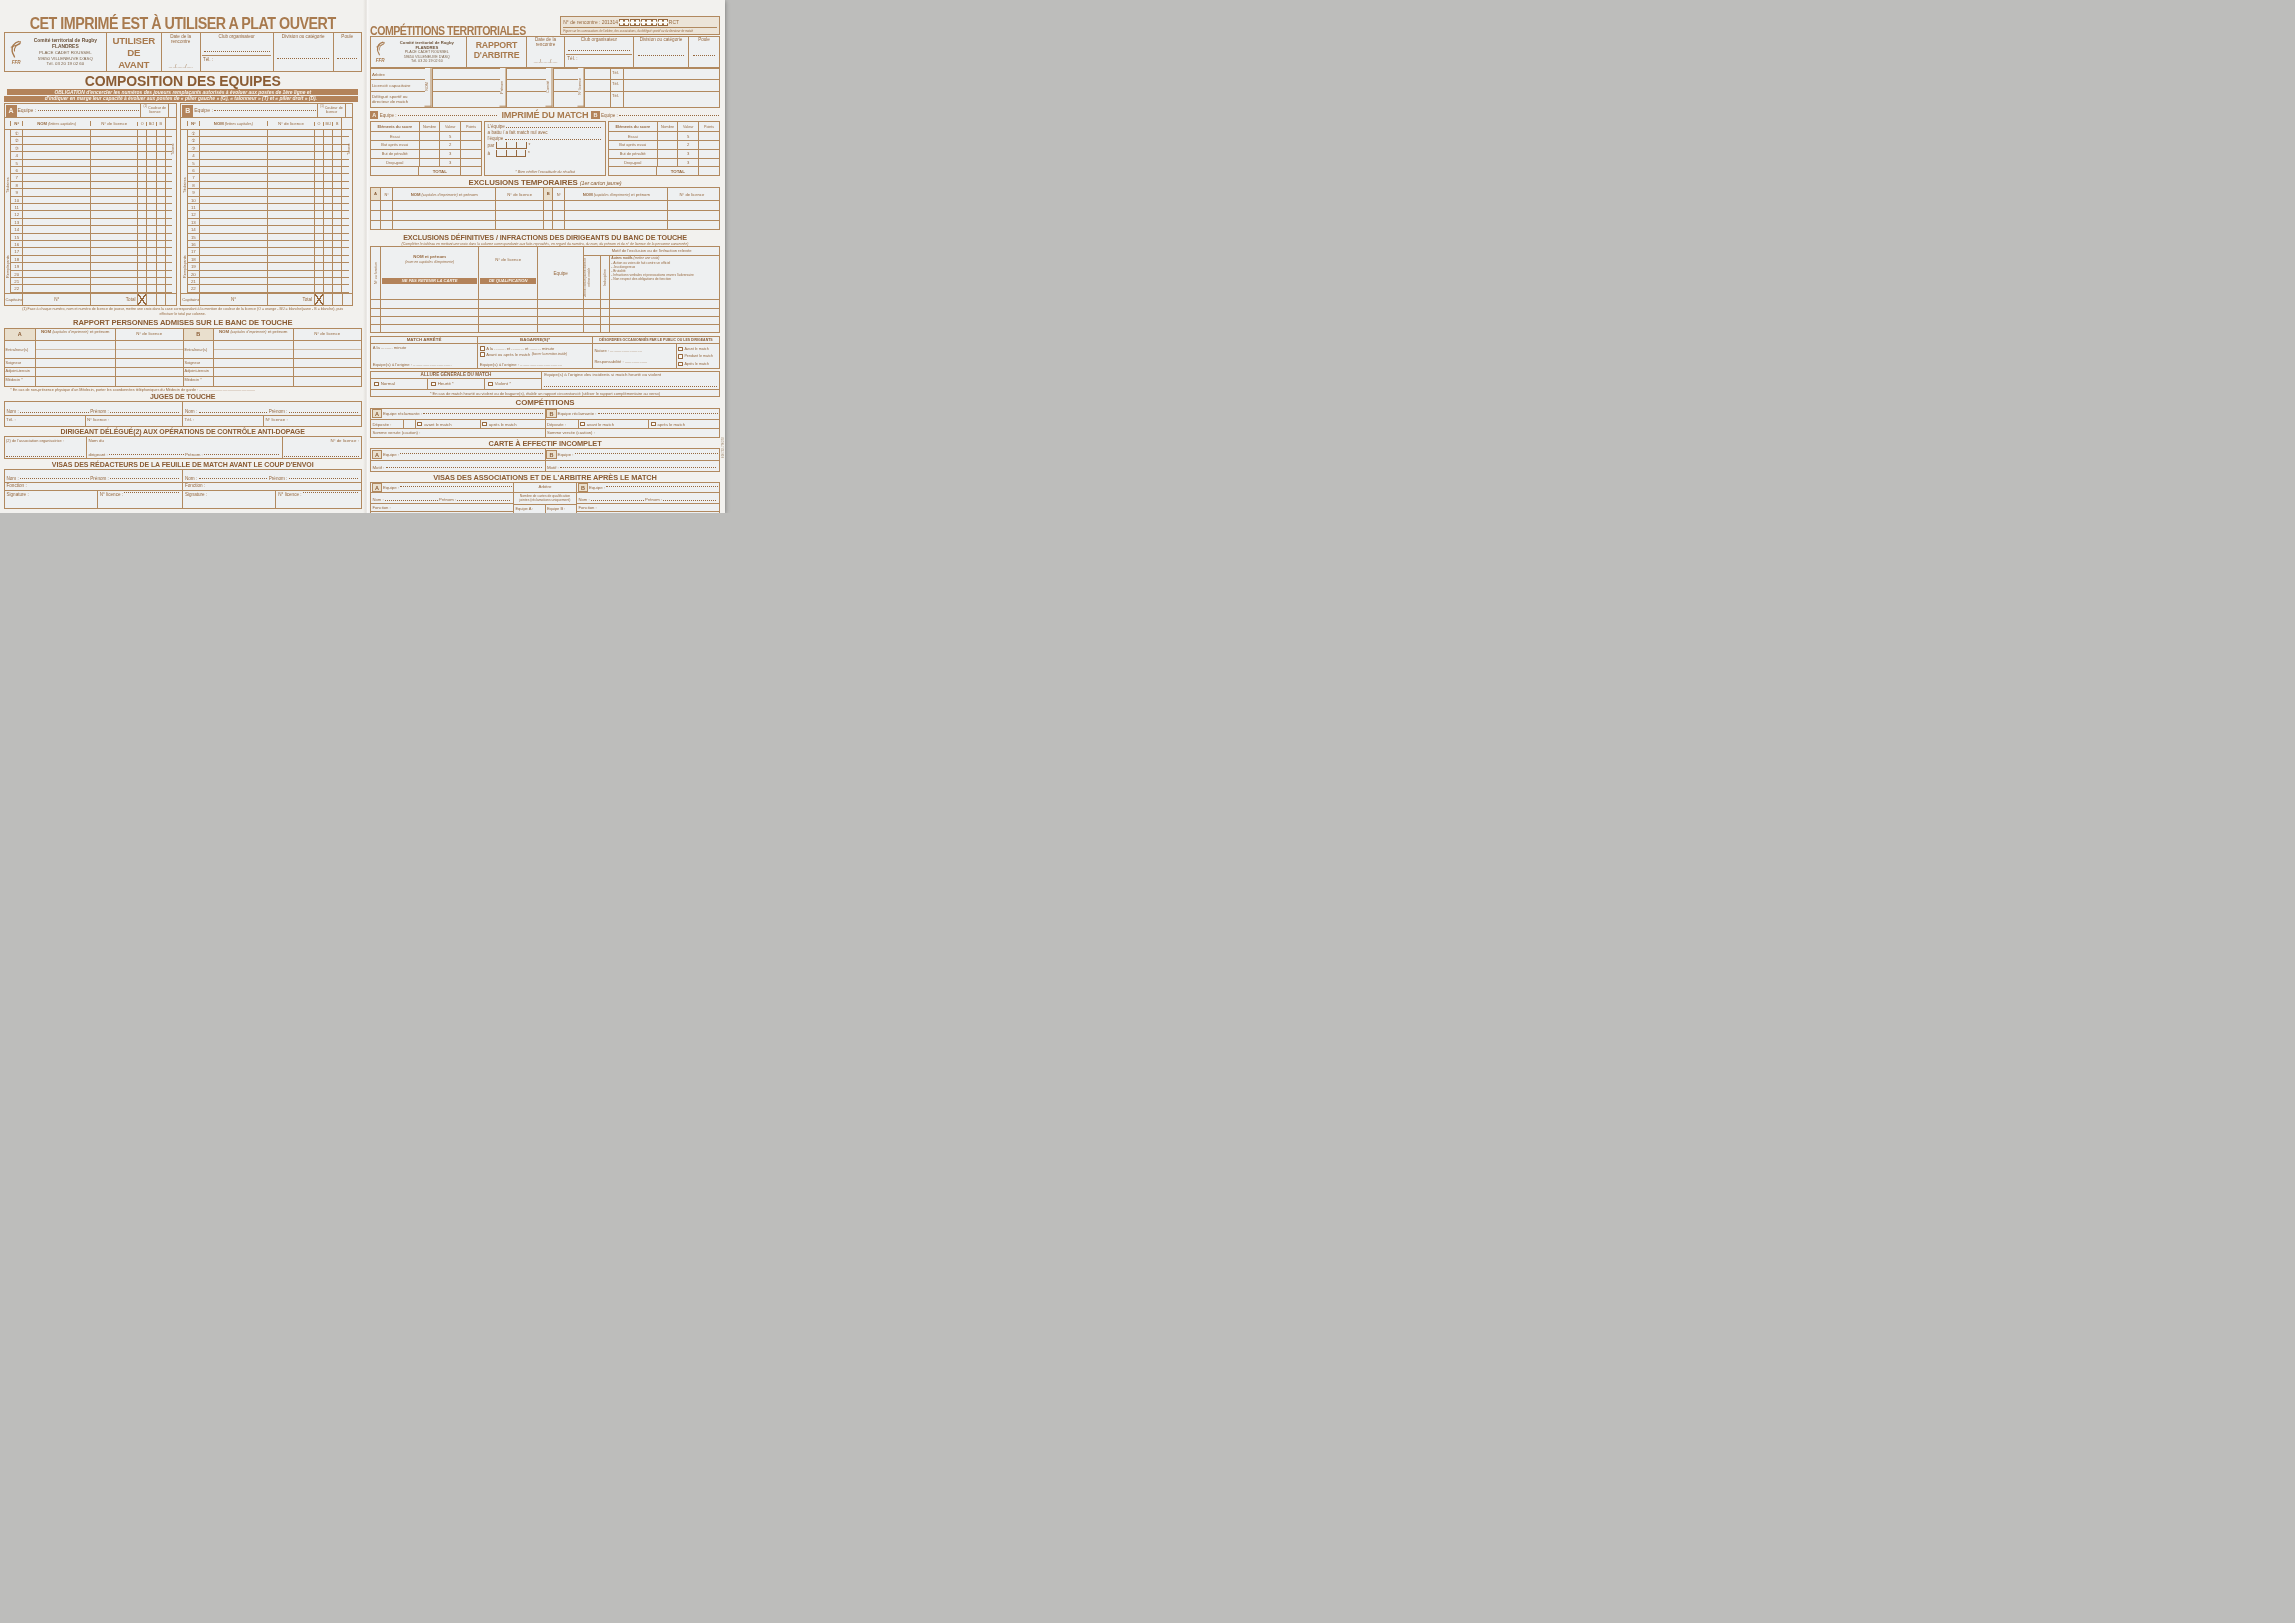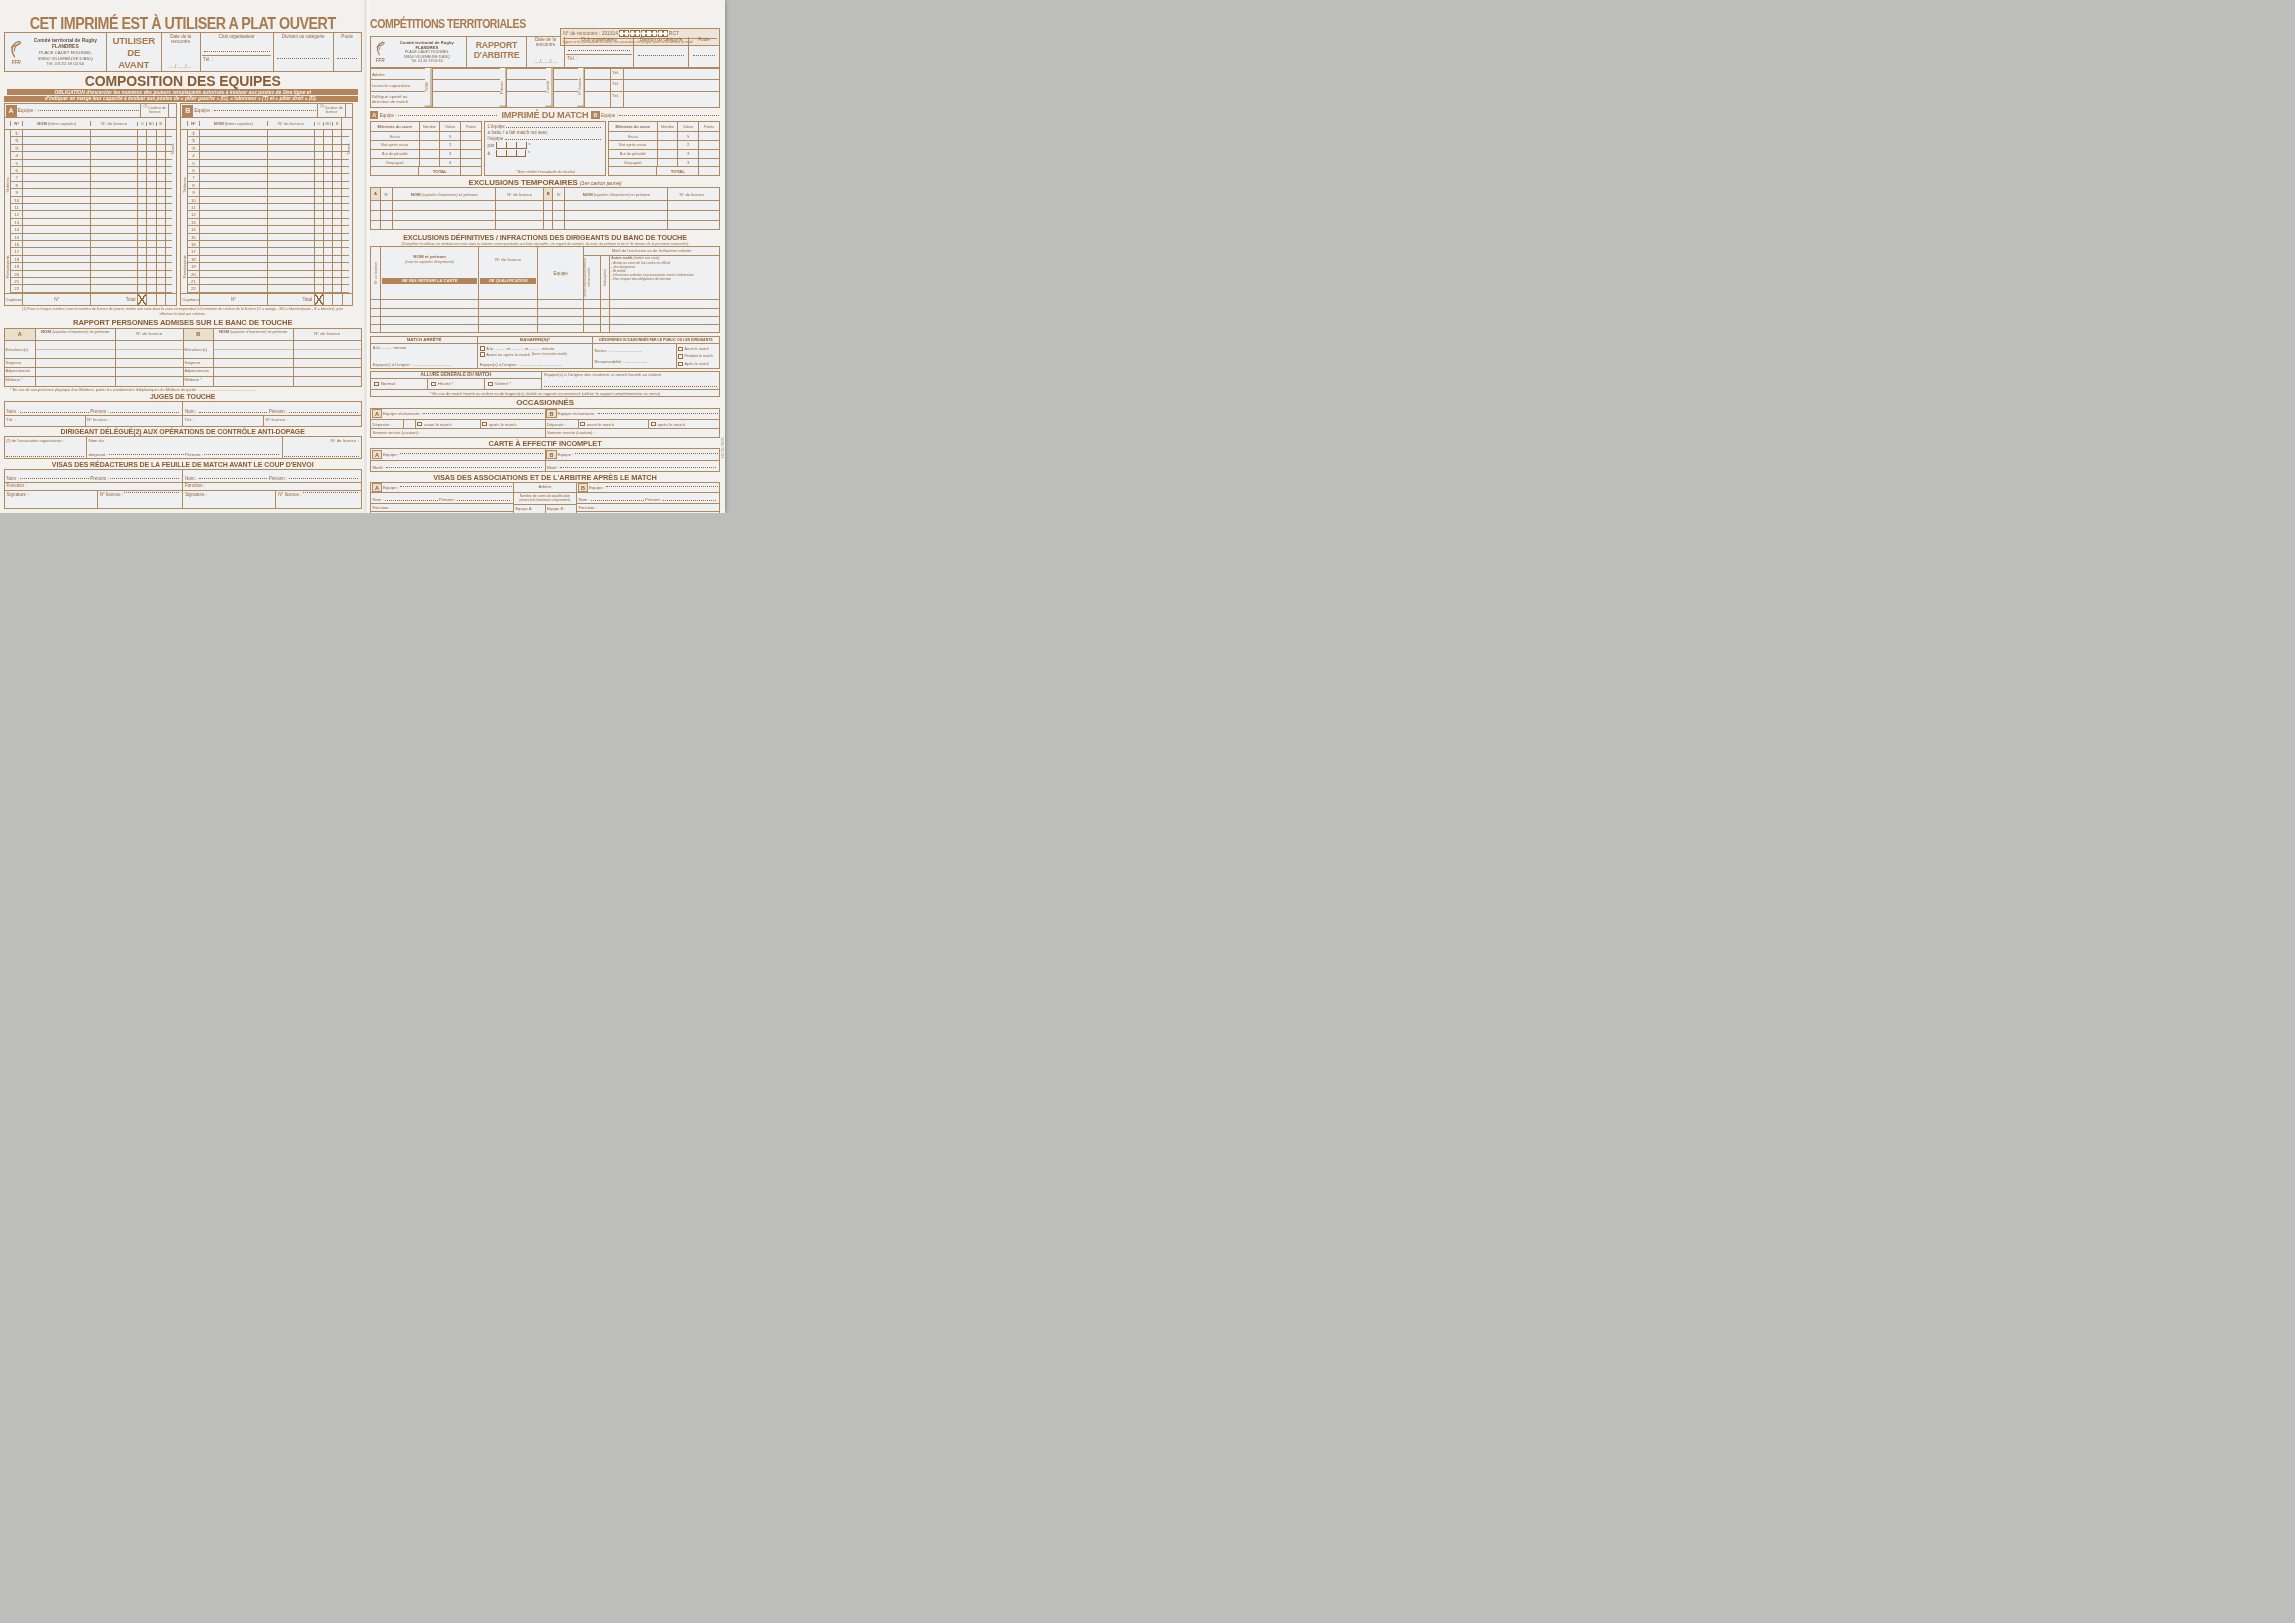--- a/index.html
+++ b/index.html
@@ -115,21 +115,21 @@
   
   .visasL{display:flex;border:1.4px solid var(--bd);margin-top:0.9px;background:var(--cell);height:40px;}
   .vh{flex:1;display:flex;flex-direction:column;}
   .vh+.vh{border-left:0.9px solid var(--bd);}
   .vr1{height:12px;display:flex;align-items:flex-end;font-size:4.6px;padding:0 1.8px 0.9px 1.8px;}
   .vr2{height:8.3px;border-top:0.5px solid var(--bd);font-size:4.6px;padding:0.5px 1.8px;}
   .vr3{flex:1;border-top:0.5px solid var(--bd);display:flex;font-size:4.6px;}
   .vsig{width:52%;padding:1.4px 1.8px;}
   .vlic2{flex:1;border-left:0.5px solid var(--bd);padding:1.4px 1.8px;display:flex;align-items:flex-start;}
   
-  .rtop{display:flex;align-items:flex-start;height:23px;flex-direction:column;}
+  .rtop{display:flex;align-items:flex-end;height:23px;}
   .rtitle{font-size:11px;font-weight:bold;color:var(--bdh);letter-spacing:-0.5px;transform:scale(.96,1.2);transform-origin:left top;white-space:nowrap;margin-top:3.7px;}
   .renc{margin-left:auto;border:0.9px solid var(--bd);background:#ece4d8;padding:1.4px 2.3px;width:160px;}
   .rl1{display:flex;align-items:center;font-size:4.9px;gap:0.5px;}
   .rcell{width:5.1px;height:7px;border:0.9px dashed var(--ink);background:#fcfcfa;display:inline-block;}
   .rnote{font-size:2.9px;font-style:italic;margin-top:1.4px;border-top:0.5px solid var(--bd);padding-top:0.5px;}
   .rhdr{border:1.4px solid var(--bd);background:var(--cell);margin-top:0.5px;}
   .rhtop{display:flex;height:30.5px;}
   .rorg{width:95px;display:flex;align-items:center;padding:0.5px 0.9px;}
   .rorg .o1{font-size:4.2px;} .rorg .o2{font-size:3.7px;}
   .rdoct{width:60px;text-align:center;font-size:8.8px;font-weight:bold;color:var(--bdh);letter-spacing:-0.2px;border-left:0.9px solid var(--bd);padding-top:3.7px;}
@@ -1402,21 +1402,21 @@
           </div>
         </div>
         <div class="allright">
           <div>Equipe(s) à l'origine des incidents si match heurté ou violent</div>
           <div class="dline2" style="margin-bottom:1.4px"></div>
         </div>
       </div>
       <div class="allnote">* En cas de match heurté ou violent ou de bagarre(s), établir un rapport circonstancié (utiliser le rapport complémentaire au verso)</div>
     </div>
 
-    <div class="sect" style="font-size:7.9px;margin-top:0.9px">OCCASIONNÉS</div>
+    <div class="sect" style="font-size:7.9px;margin-top:0.9px">COMPÉTITIONS</div>
     <div class="rect">
       <div class="rech">
         <div class="rer1">
             <span class="lbadge">A</span>
             <span>Equipe réclamante :</span>
             <span class="dot"></span>
           </div>
         <div class="rer2">
           <div style="width:32px">Déposée :</div>
           <div style="width:12px"></div>

